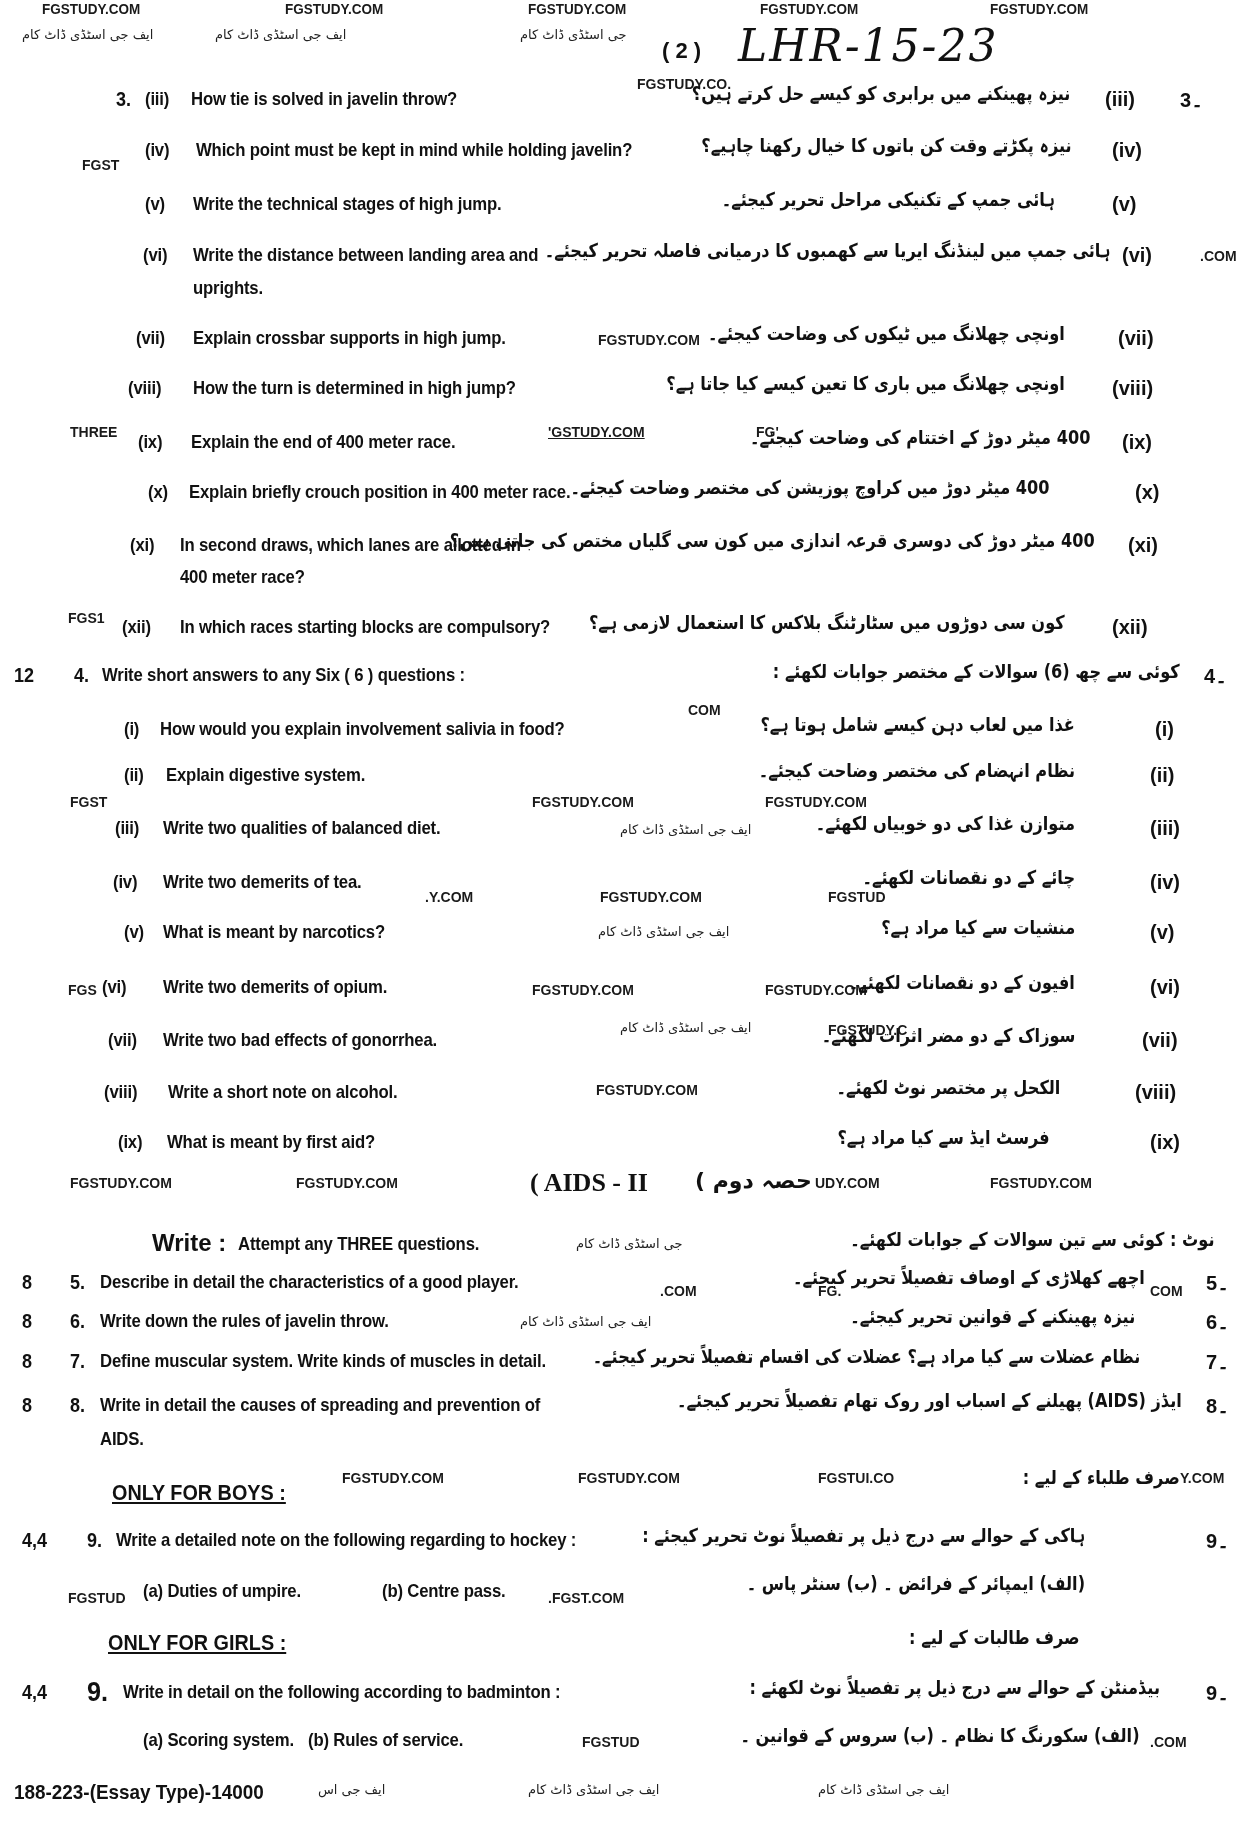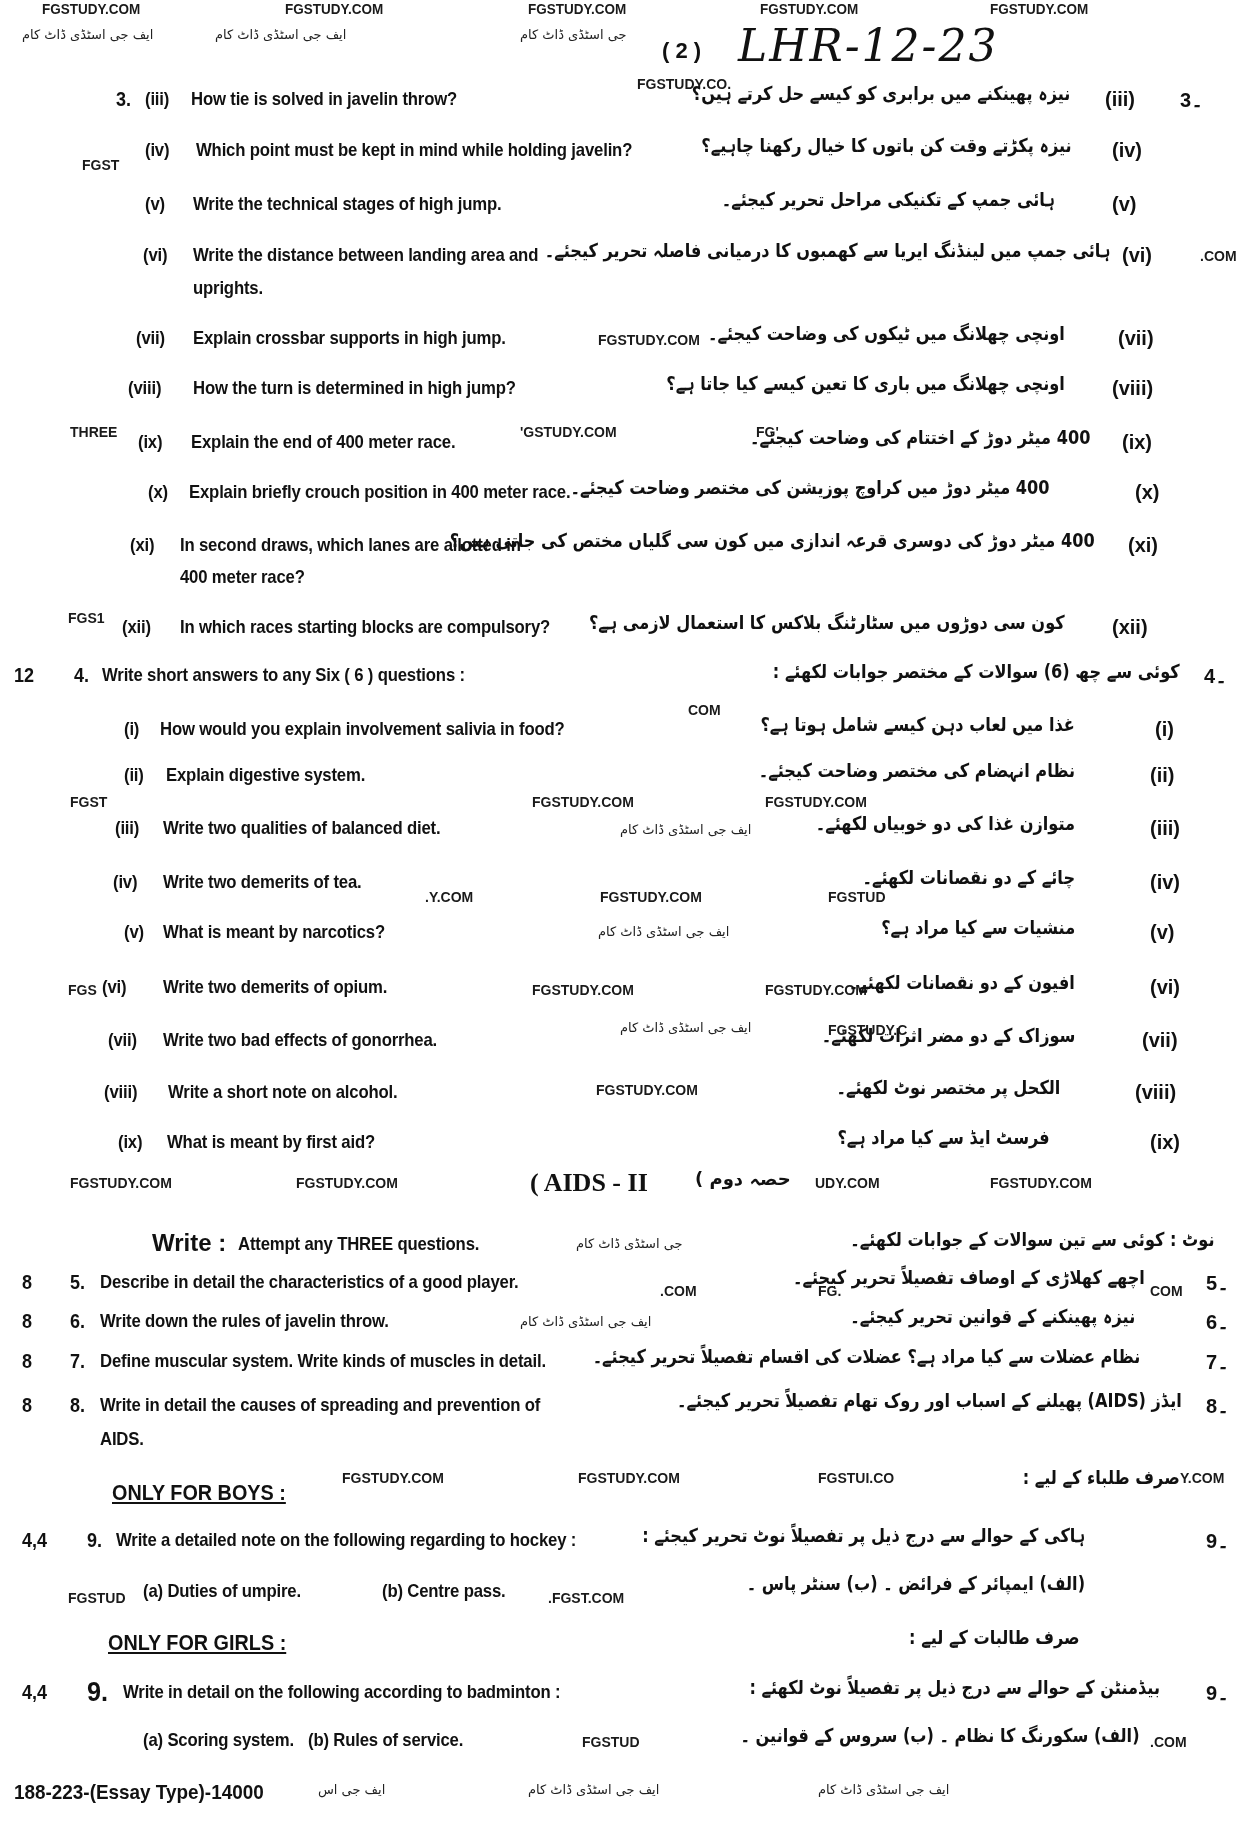--- a/index.html
+++ b/index.html
@@ -26,21 +26,21 @@
 <div class="abs wm" style="left:42px;top:0px;">FGSTUDY.COM</div>
 <div class="abs wm" style="left:285px;top:0px;">FGSTUDY.COM</div>
 <div class="abs wm" style="left:528px;top:0px;">FGSTUDY.COM</div>
 <div class="abs wm" style="left:760px;top:0px;">FGSTUDY.COM</div>
 <div class="abs wm" style="left:990px;top:0px;">FGSTUDY.COM</div>
 
 <div class="abs urdu-wm" style="left:22px;top:27px;">ایف جی اسٹڈی ڈاٹ کام</div>
 <div class="abs urdu-wm" style="left:215px;top:27px;">ایف جی اسٹڈی ڈاٹ کام</div>
 <div class="abs urdu-wm" style="left:520px;top:27px;">جی اسٹڈی ڈاٹ کام</div>
 <div class="abs hdr-num" style="left:662px;top:38px;">( 2 )</div>
-<div class="abs hand" style="left:738px;top:20px;">LHR-12-23</div>
+<div class="abs hand" style="left:738px;top:20px;">LHR-15-23</div>
 
 <div class="abs num" style="left:116px;top:88px;">3.</div>
 <div class="abs q" style="left:145px;top:88px;">(iii)</div>
 <div class="abs q" style="left:191px;top:88px;">How tie is solved in javelin throw?</div>
 <div class="abs wm-small" style="left:637px;top:76px;">FGSTUDY.CO.</div>
 <div class="abs ur" style="right:180px;top:82px;">نیزہ پھینکنے میں برابری کو کیسے حل کرتے ہیں؟</div>
 <div class="abs rnum" style="left:1105px;top:88px;">(iii)</div>
 <div class="abs rnum" style="left:1180px;top:88px;">3۔</div>
 
 <div class="abs wm-small" style="left:82px;top:157px;">FGST</div>
@@ -68,21 +68,21 @@
 <div class="abs rnum" style="left:1118px;top:327px;">(vii)</div>
 
 <div class="abs q" style="left:128px;top:377px;">(viii)</div>
 <div class="abs q" style="left:193px;top:377px;">How the turn is determined in high jump?</div>
 <div class="abs ur" style="right:185px;top:372px;">اونچی چھلانگ میں باری کا تعین کیسے کیا جاتا ہے؟</div>
 <div class="abs rnum" style="left:1112px;top:377px;">(viii)</div>
 
 <div class="abs wm-small" style="left:70px;top:424px;">THREE</div>
 <div class="abs q" style="left:138px;top:431px;">(ix)</div>
 <div class="abs q" style="left:191px;top:431px;">Explain the end of 400 meter race.</div>
-<div class="abs wm-small" style="left:520px;top:424px;">'GSTUDY.COM</div>
+<div class="abs wm-small" style="left:548px;top:424px;text-decoration:underline;">'GSTUDY.COM</div>
 <div class="abs wm-small" style="left:756px;top:424px;">FG'</div>
 <div class="abs ur" style="right:160px;top:426px;">400 میٹر دوڑ کے اختتام کی وضاحت کیجئے۔</div>
 <div class="abs rnum" style="left:1122px;top:431px;">(ix)</div>
 
 <div class="abs q" style="left:148px;top:481px;">(x)</div>
 <div class="abs q" style="left:189px;top:481px;">Explain briefly crouch position in 400 meter race.</div>
 <div class="abs ur" style="right:200px;top:476px;">400 میٹر دوڑ میں کراوچ پوزیشن کی مختصر وضاحت کیجئے۔</div>
 <div class="abs rnum" style="left:1135px;top:481px;">(x)</div>
 
 <div class="abs q" style="left:130px;top:534px;">(xi)</div>
@@ -160,21 +160,21 @@
 <div class="abs rnum" style="left:1135px;top:1081px;">(viii)</div>
 
 <div class="abs q" style="left:118px;top:1131px;">(ix)</div>
 <div class="abs q" style="left:167px;top:1131px;">What is meant by first aid?</div>
 <div class="abs ur" style="right:200px;top:1126px;">فرسٹ ایڈ سے کیا مراد ہے؟</div>
 <div class="abs rnum" style="left:1150px;top:1131px;">(ix)</div>
 
 <div class="abs wm-small" style="left:70px;top:1175px;">FGSTUDY.COM</div>
 <div class="abs wm-small" style="left:296px;top:1175px;">FGSTUDY.COM</div>
 <div class="abs part" style="left:530px;top:1168px;">( AIDS - II</div>
-<div class="abs part" style="left:695px;top:1168px;direction:rtl;font-family:'DejaVu Sans',sans-serif;font-size:18px;">حصہ دوم )</div>
+<div class="abs part" style="left:695px;top:1168px;direction:rtl;font-family:'DejaVu Sans',sans-serif;font-size:22px;">حصہ دوم )</div>
 <div class="abs wm-small" style="left:815px;top:1175px;">UDY.COM</div>
 <div class="abs wm-small" style="left:990px;top:1175px;">FGSTUDY.COM</div>
 
 <div class="abs note-label" style="left:152px;top:1229px;">Write :</div>
 <div class="abs q" style="left:238px;top:1233px;">Attempt any THREE questions.</div>
 <div class="abs urdu-wm" style="left:576px;top:1236px;">جی اسٹڈی ڈاٹ کام</div>
 <div class="abs ur" style="right:35px;top:1228px;">نوٹ : کوئی سے تین سوالات کے جوابات لکھئے۔</div>
 
 <div class="abs num" style="left:22px;top:1271px;">8</div>
 <div class="abs num" style="left:70px;top:1271px;">5.</div>

